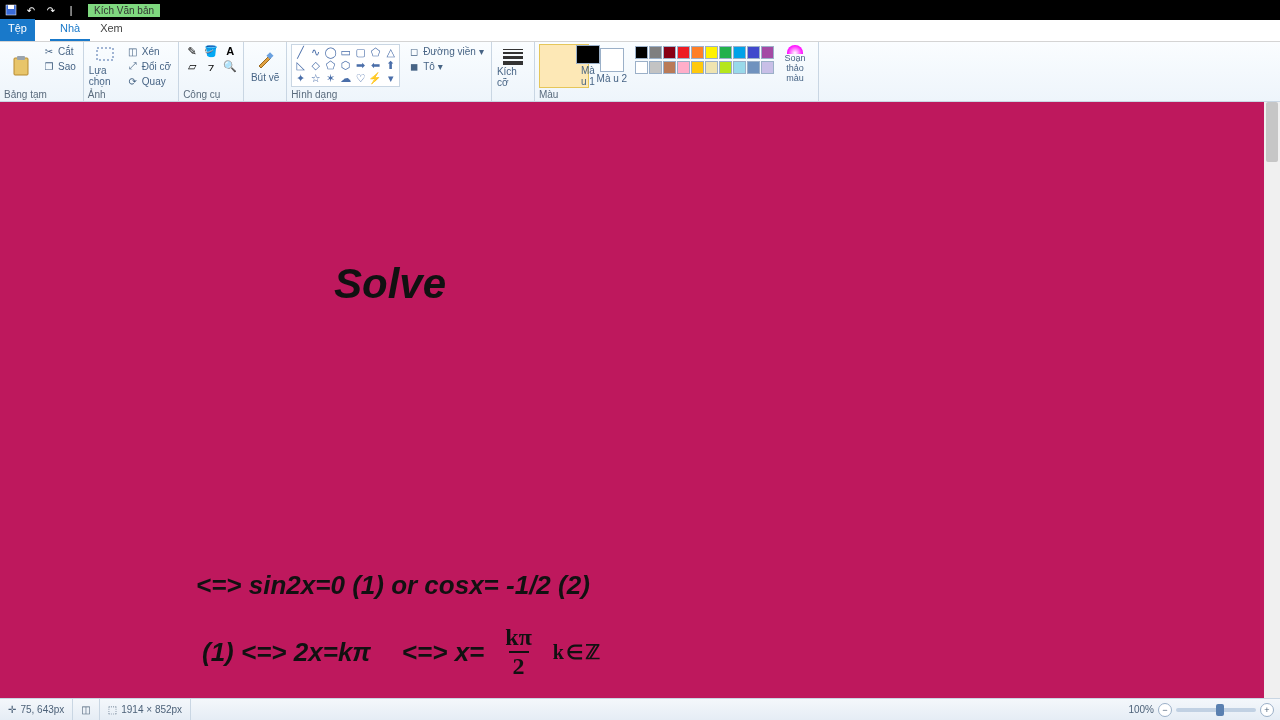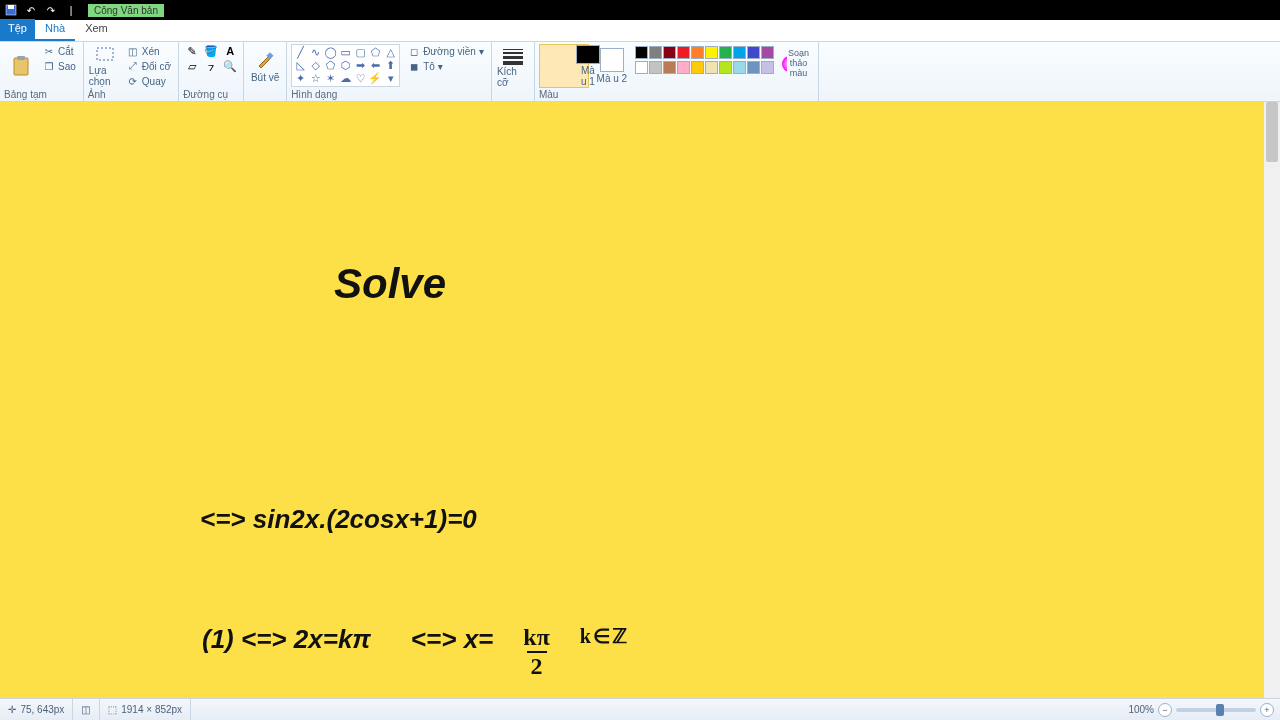--- a/index.html
+++ b/index.html
@@ -8,21 +8,21 @@
 
 .titlebar { height:20px; background:#000; color:#fff; display:flex; align-items:center; }
 .qat { display:flex; align-items:center; gap:2px; padding:0 2px; }
 .qat-btn { width:18px; height:16px; display:flex; align-items:center; justify-content:center; color:#fff; cursor:pointer; font-size:10px; }
 .title-pill { background:#7fd87f; color:#333; padding:1px 6px; font-size:10px; margin-left:6px; }
 
 
 .tabstrip { height:22px; background:#fff; border-bottom:1px solid #d4d4d4; display:flex; align-items:flex-end; }
 .file-tab { background:#1979ca; color:#fff; height:22px; padding:3px 8px 0; font-size:11px; }
 .tab { height:22px; padding:3px 10px 0; font-size:11px; color:#444; border-bottom:2px solid transparent; }
-.tab.active { border-bottom:2px solid #1979ca; color:#1979ca; }
+.tab.active { border-bottom:2px solid #1979ca; color:#1979ca;margin-left:15px; }
 
 
 .ribbon { height:60px; background:linear-gradient(#fafdff,#eef5fb); border-bottom:1px solid #c9d6e3; display:flex; }
 .group { border-right:1px solid #c9d6e3; padding:2px 4px 0; display:flex; flex-direction:column; position:relative; }
 .group-body { flex:1; display:flex; align-items:flex-start; gap:2px; }
 .group-label { font-size:10px; color:#5a6b7d; height:13px; line-height:13px; }
 .big-btn { width:34px; height:44px; display:flex; flex-direction:column; align-items:center; justify-content:center; gap:1px; font-size:10px; color:#476485; cursor:pointer; border:1px solid transparent; }
 .big-btn:hover,.selected { background:#fde8b6; border:1px solid #e5c65a;padding-left:48px; }
 .big-btn .ico { width:22px; height:22px; display:flex; align-items:center; justify-content:center; }
 .small-row { display:flex; flex-direction:column; gap:1px; }
@@ -31,24 +31,24 @@
 .tool-grid { display:grid; grid-template-columns:repeat(3,18px); grid-auto-rows:14px; gap:1px; }
 .tool-cell { width:18px; height:14px; display:flex; align-items:center; justify-content:center; cursor:pointer; }
 .shape-gal { display:grid; grid-template-columns:repeat(7,15px); grid-auto-rows:13px; gap:0; border:1px solid #c9d6e3; background:#fff; padding:1px; }
 .shape-cell { width:15px; height:13px; display:flex; align-items:center; justify-content:center; color:#4a6ea9; cursor:pointer; font-size:11px; }
 .shape-side { display:flex; flex-direction:column; gap:1px; margin-left:3px; }
 .stroke-stack { display:flex; flex-direction:column; gap:2px; align-items:center; justify-content:center; width:22px; padding-top:4px; }
 .stroke-line { width:20px; background:#333; }
 .color-well { width:24px; height:24px; border:1px solid #9bb0c8; cursor:pointer; }
 .color-grid { display:grid; grid-template-columns:repeat(10,13px); grid-auto-rows:13px; gap:1px; }
 .swatch { width:13px; height:13px; border:1px solid #9bb0c8; cursor:pointer; }
-.edit-colors { width:30px; height:40px; display:flex; flex-direction:row; align-items:center; justify-content:center; font-size:9px; color:#476485; cursor:pointer; text-align:center; line-height:1.1; }
-
-
-.workspace { position:absolute; left:0; top:102px; right:0; bottom:22px; background:#fde047; overflow:hidden; }
+.edit-colors { width:30px; height:40px; display:flex; flex-direction:column; align-items:center; justify-content:center; font-size:9px; color:#476485; cursor:pointer; text-align:center; line-height:1.1; }
+
+
+.workspace { position:absolute; left:0; top:102px; right:0; bottom:22px; background:#be185d; overflow:hidden; }
 .canvas { position:absolute; left:0; top:0; width:1280px; height:590px; font-family:Georgia,'Times New Roman',serif; color:#111; }
 .mline { position:absolute; white-space:nowrap; }
 .m-title { font-style:italic; font-weight:bold; font-size:42px; left:334px; top:158px; }
 .m-eq { font-style:italic; font-weight:bold; font-size:26px; }
 .frac { display:inline-flex; flex-direction:column; align-items:center; vertical-align:middle; margin:0 4px; font-family:Georgia,serif; font-style:italic; font-weight:bold; font-size:24px; }
 .frac .den { border-top:2.5px solid #111; padding:0 4px; }
 .hand { font-family:'Comic Sans MS',cursive; font-style:normal; }
 
 
 .statusbar { position:absolute; left:0; right:0; bottom:0; height:22px; background:linear-gradient(#f4f7fb,#e5edf5); border-top:1px solid #c9d6e3; display:flex; align-items:center; font-size:10px; color:#4d6279; }
@@ -70,21 +70,21 @@
     <div class="qat-btn">
         <svg width="12" height="12">
           <rect x="1" y="1" width="10" height="10" fill="#3a6bd6" stroke="#fff" stroke-width="0.5"></rect>
           <rect x="3" y="1" width="6" height="4" fill="#fff"></rect>
         </svg>
       </div>
     <div class="qat-btn">↶</div>
     <div class="qat-btn">↷</div>
     <div class="qat-btn">|</div>
   </div>
-  <div class="title-pill">Công Văn bản</div>
+  <div class="title-pill">Kích Văn bản</div>
 </div>
 
 <div class="tabstrip">
   <div class="file-tab">Tệp</div>
   <div class="tab active">Nhà</div>
   <div class="tab">Xem</div>
 </div>
 
 <div class="ribbon">
 
@@ -146,21 +146,21 @@
         <div class="tool-cell">✎</div>
         <div class="tool-cell">🪣</div>
         <div class="tool-cell">
             <b>A</b>
           </div>
         <div class="tool-cell">▱</div>
         <div class="tool-cell">⁊</div>
         <div class="tool-cell">🔍</div>
       </div>
     </div>
-    <div class="group-label">Đường cụ</div>
+    <div class="group-label">Công cụ</div>
   </div>
 
   <div class="group">
     <div class="group-body">
       <div class="big-btn">
         <div class="ico">
             <svg width="20" height="20">
               <path d="M4 16 L14 6 L16 8 L6 18 Z" fill="#e0a040" stroke="#9a6a20"></path>
               <rect x="13" y="3" width="5" height="5" fill="#6aa1e0" transform="rotate(45 15 5)"></rect>
             </svg>
@@ -277,22 +277,22 @@
       </div>
     </div>
     <div class="group-label">Màu</div>
   </div>
 
 </div>
 
 <div class="workspace">
   <div class="canvas">
     <div class="mline m-title">Solve</div>
-    <div class="mline m-eq" style="left:200px; top:402px">&lt;=&gt; sin2x.(2cosx+1)=0</div>
-    <div class="mline m-eq" style="left:202px; top:522px; display:flex; align-items:flex-start; gap:26px">
+    <div class="mline m-eq" style="left:196px; top:468px">&lt;=&gt; sin2x=0 (1) or cosx= -1/2 (2)</div>
+    <div class="mline m-eq" style="left:202px; top:522px; display:flex; align-items:center; gap:17px">
       <span>(1) &lt;=&gt; 2x=kπ</span>
       <span style="margin-left:14px">&lt;=&gt; x=</span>
       <span class="frac">
         <span class="hand">kπ</span>
         <span class="den hand">2</span>
       </span>
       <span class="hand" style="font-size:20px;letter-spacing:2px">k∈ℤ</span>
     </div>
   </div>
 </div>

